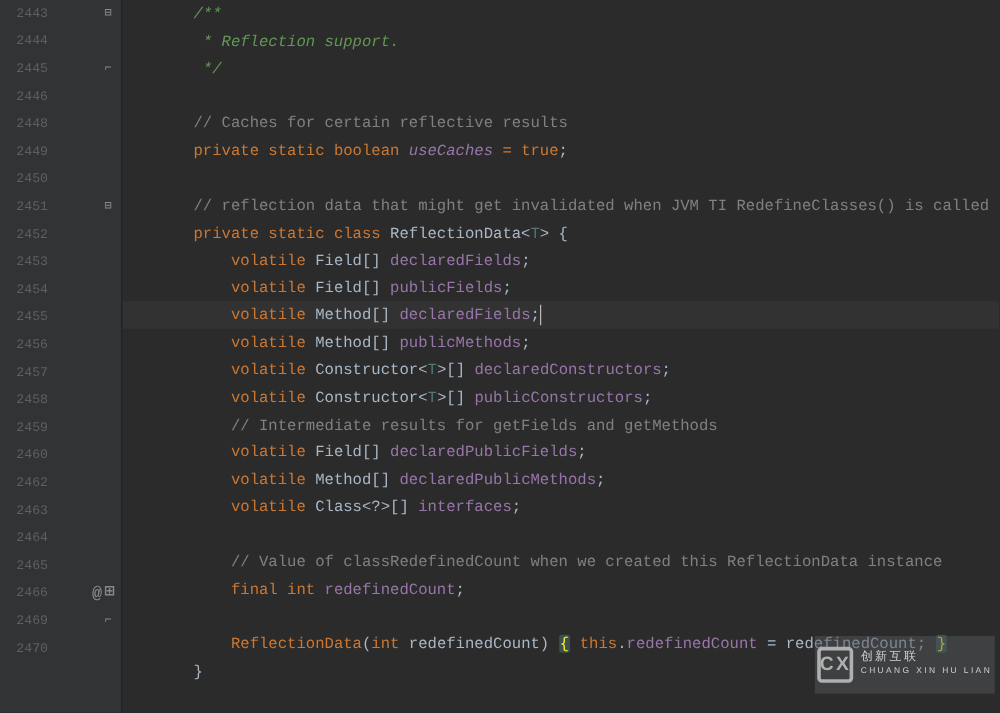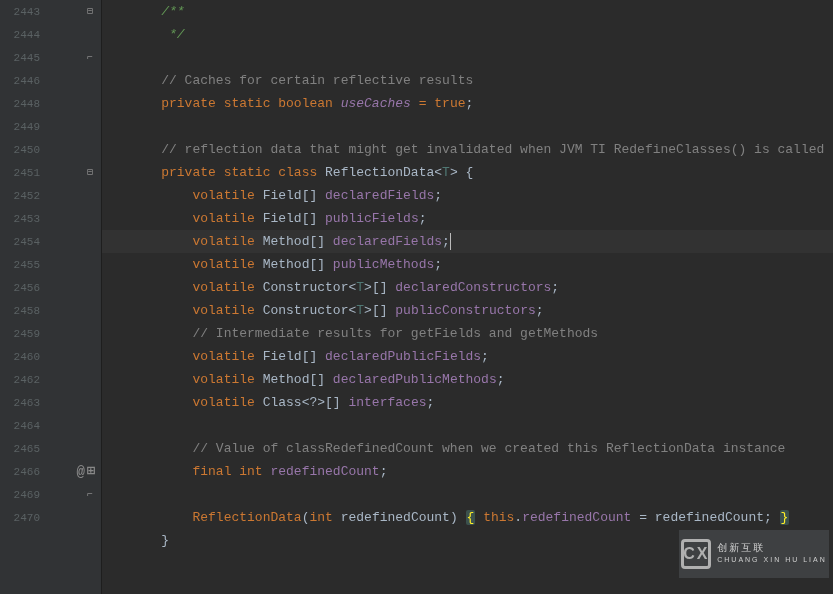--- a/index.html
+++ b/index.html
@@ -185,20 +185,24 @@
       </div>
       <div class="gutter-row">
         <span class="line-no">2455</span>
         <span class="icons"></span>
       </div>
       <div class="gutter-row">
         <span class="line-no">2456</span>
         <span class="icons"></span>
       </div>
       <div class="gutter-row">
+        <span class="line-no">2457</span>
+        <span class="icons"></span>
+      </div>
+      <div class="gutter-row">
         <span class="line-no">2458</span>
         <span class="icons"></span>
       </div>
       <div class="gutter-row">
         <span class="line-no">2459</span>
         <span class="icons"></span>
       </div>
       <div class="gutter-row">
         <span class="line-no">2460</span>
         <span class="icons"></span>
@@ -232,20 +236,21 @@
           <span class="fold-icon">⌐</span>
         </span>
       </div>
       <div class="gutter-row">
         <span class="line-no">2470</span>
         <span class="icons"></span>
       </div>
     </div>
   <div class="code" id="code">
       <div class="code-row"><span>    </span><span class="doc">/**</span></div>
+      <div class="code-row"><span class="doc">     * Reflection support.</span></div>
       <div class="code-row"><span class="doc">     */</span></div>
       <div class="code-row"></div>
       <div class="code-row"><span>    </span><span class="com">// Caches for certain reflective results</span></div>
       <div class="code-row"><span>    </span><span class="kw">private static boolean </span><span class="fieldi">useCaches</span><span class="kw"> = </span><span class="bool">true</span><span>;</span></div>
       <div class="code-row"></div>
       <div class="code-row"><span>    </span><span class="com">// reflection data that might get invalidated when JVM TI RedefineClasses() is called</span></div>
       <div class="code-row"><span>    </span><span class="kw">private static class </span><span>ReflectionData</span><span>&lt;</span><span class="type">T</span><span>&gt; {</span></div>
       <div class="code-row"><span>        </span><span class="kw">volatile </span><span>Field[] </span><span class="field">declaredFields</span><span>;</span></div>
       <div class="code-row"><span>        </span><span class="kw">volatile </span><span>Field[] </span><span class="field">publicFields</span><span>;</span></div>
       <div class="code-row current"><span>        </span><span class="kw">volatile </span><span>Method[] </span><span class="field">declaredFields</span><span>;</span><span class="caret"></span></div>

